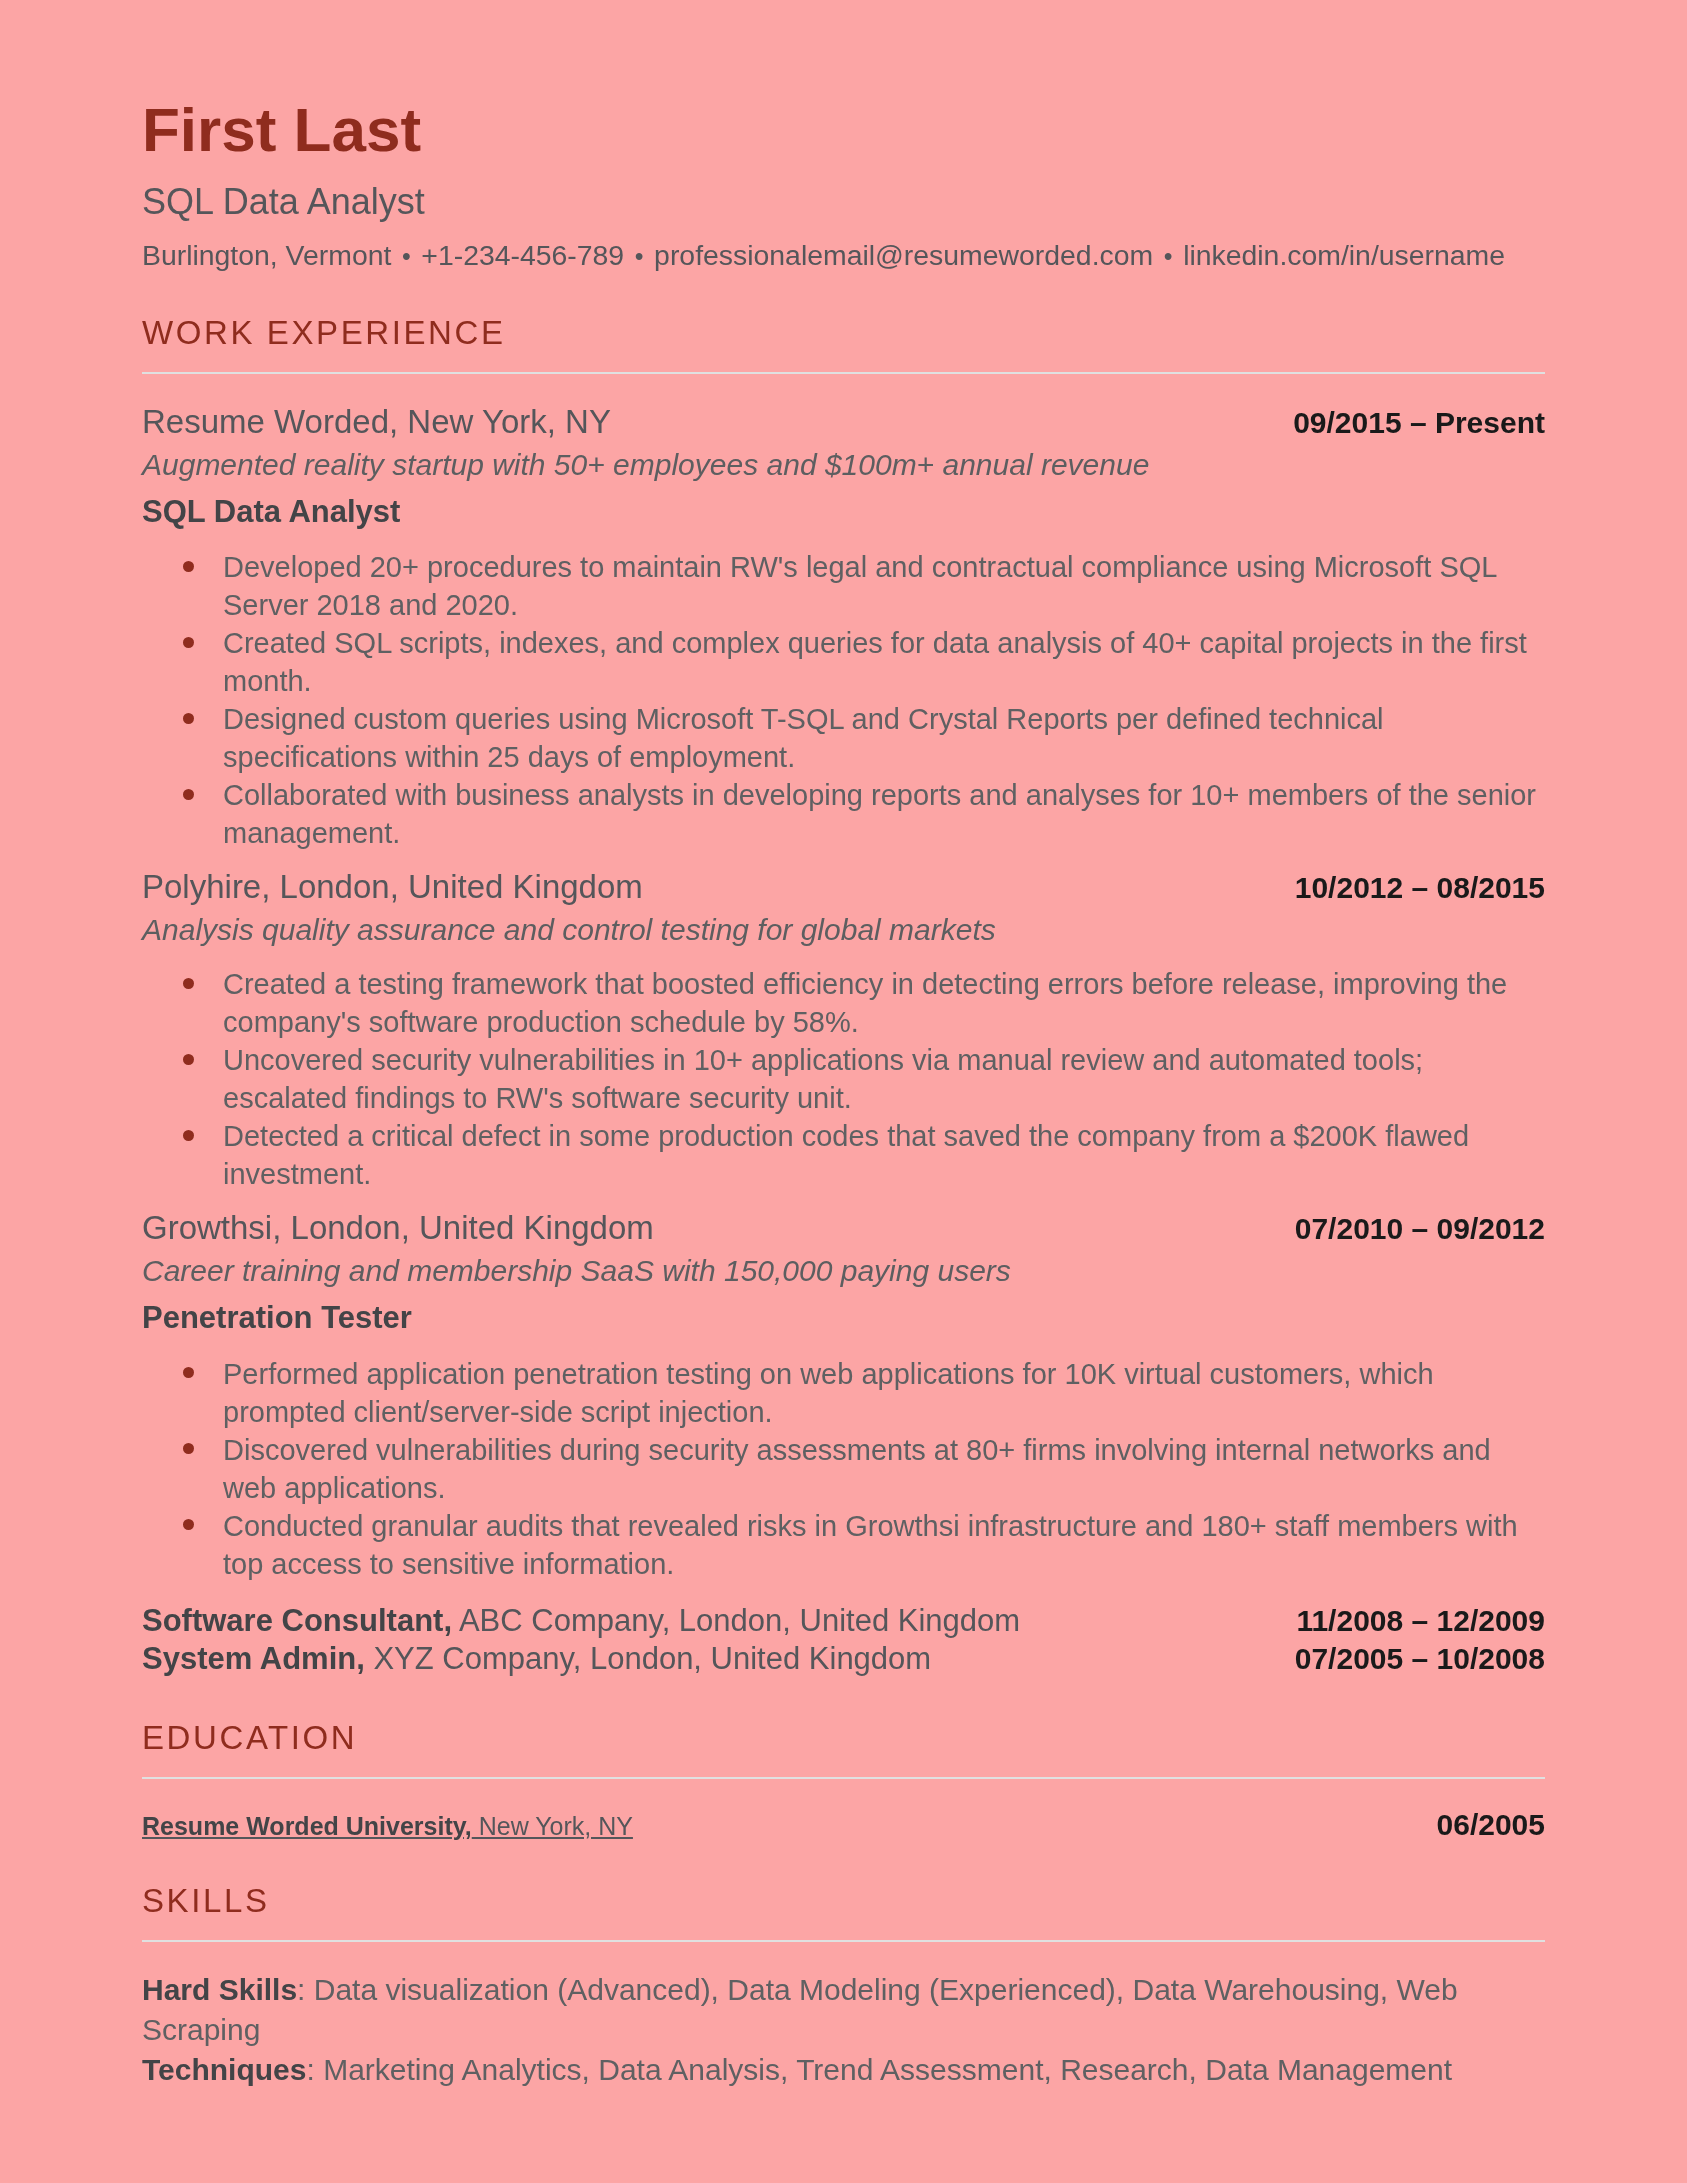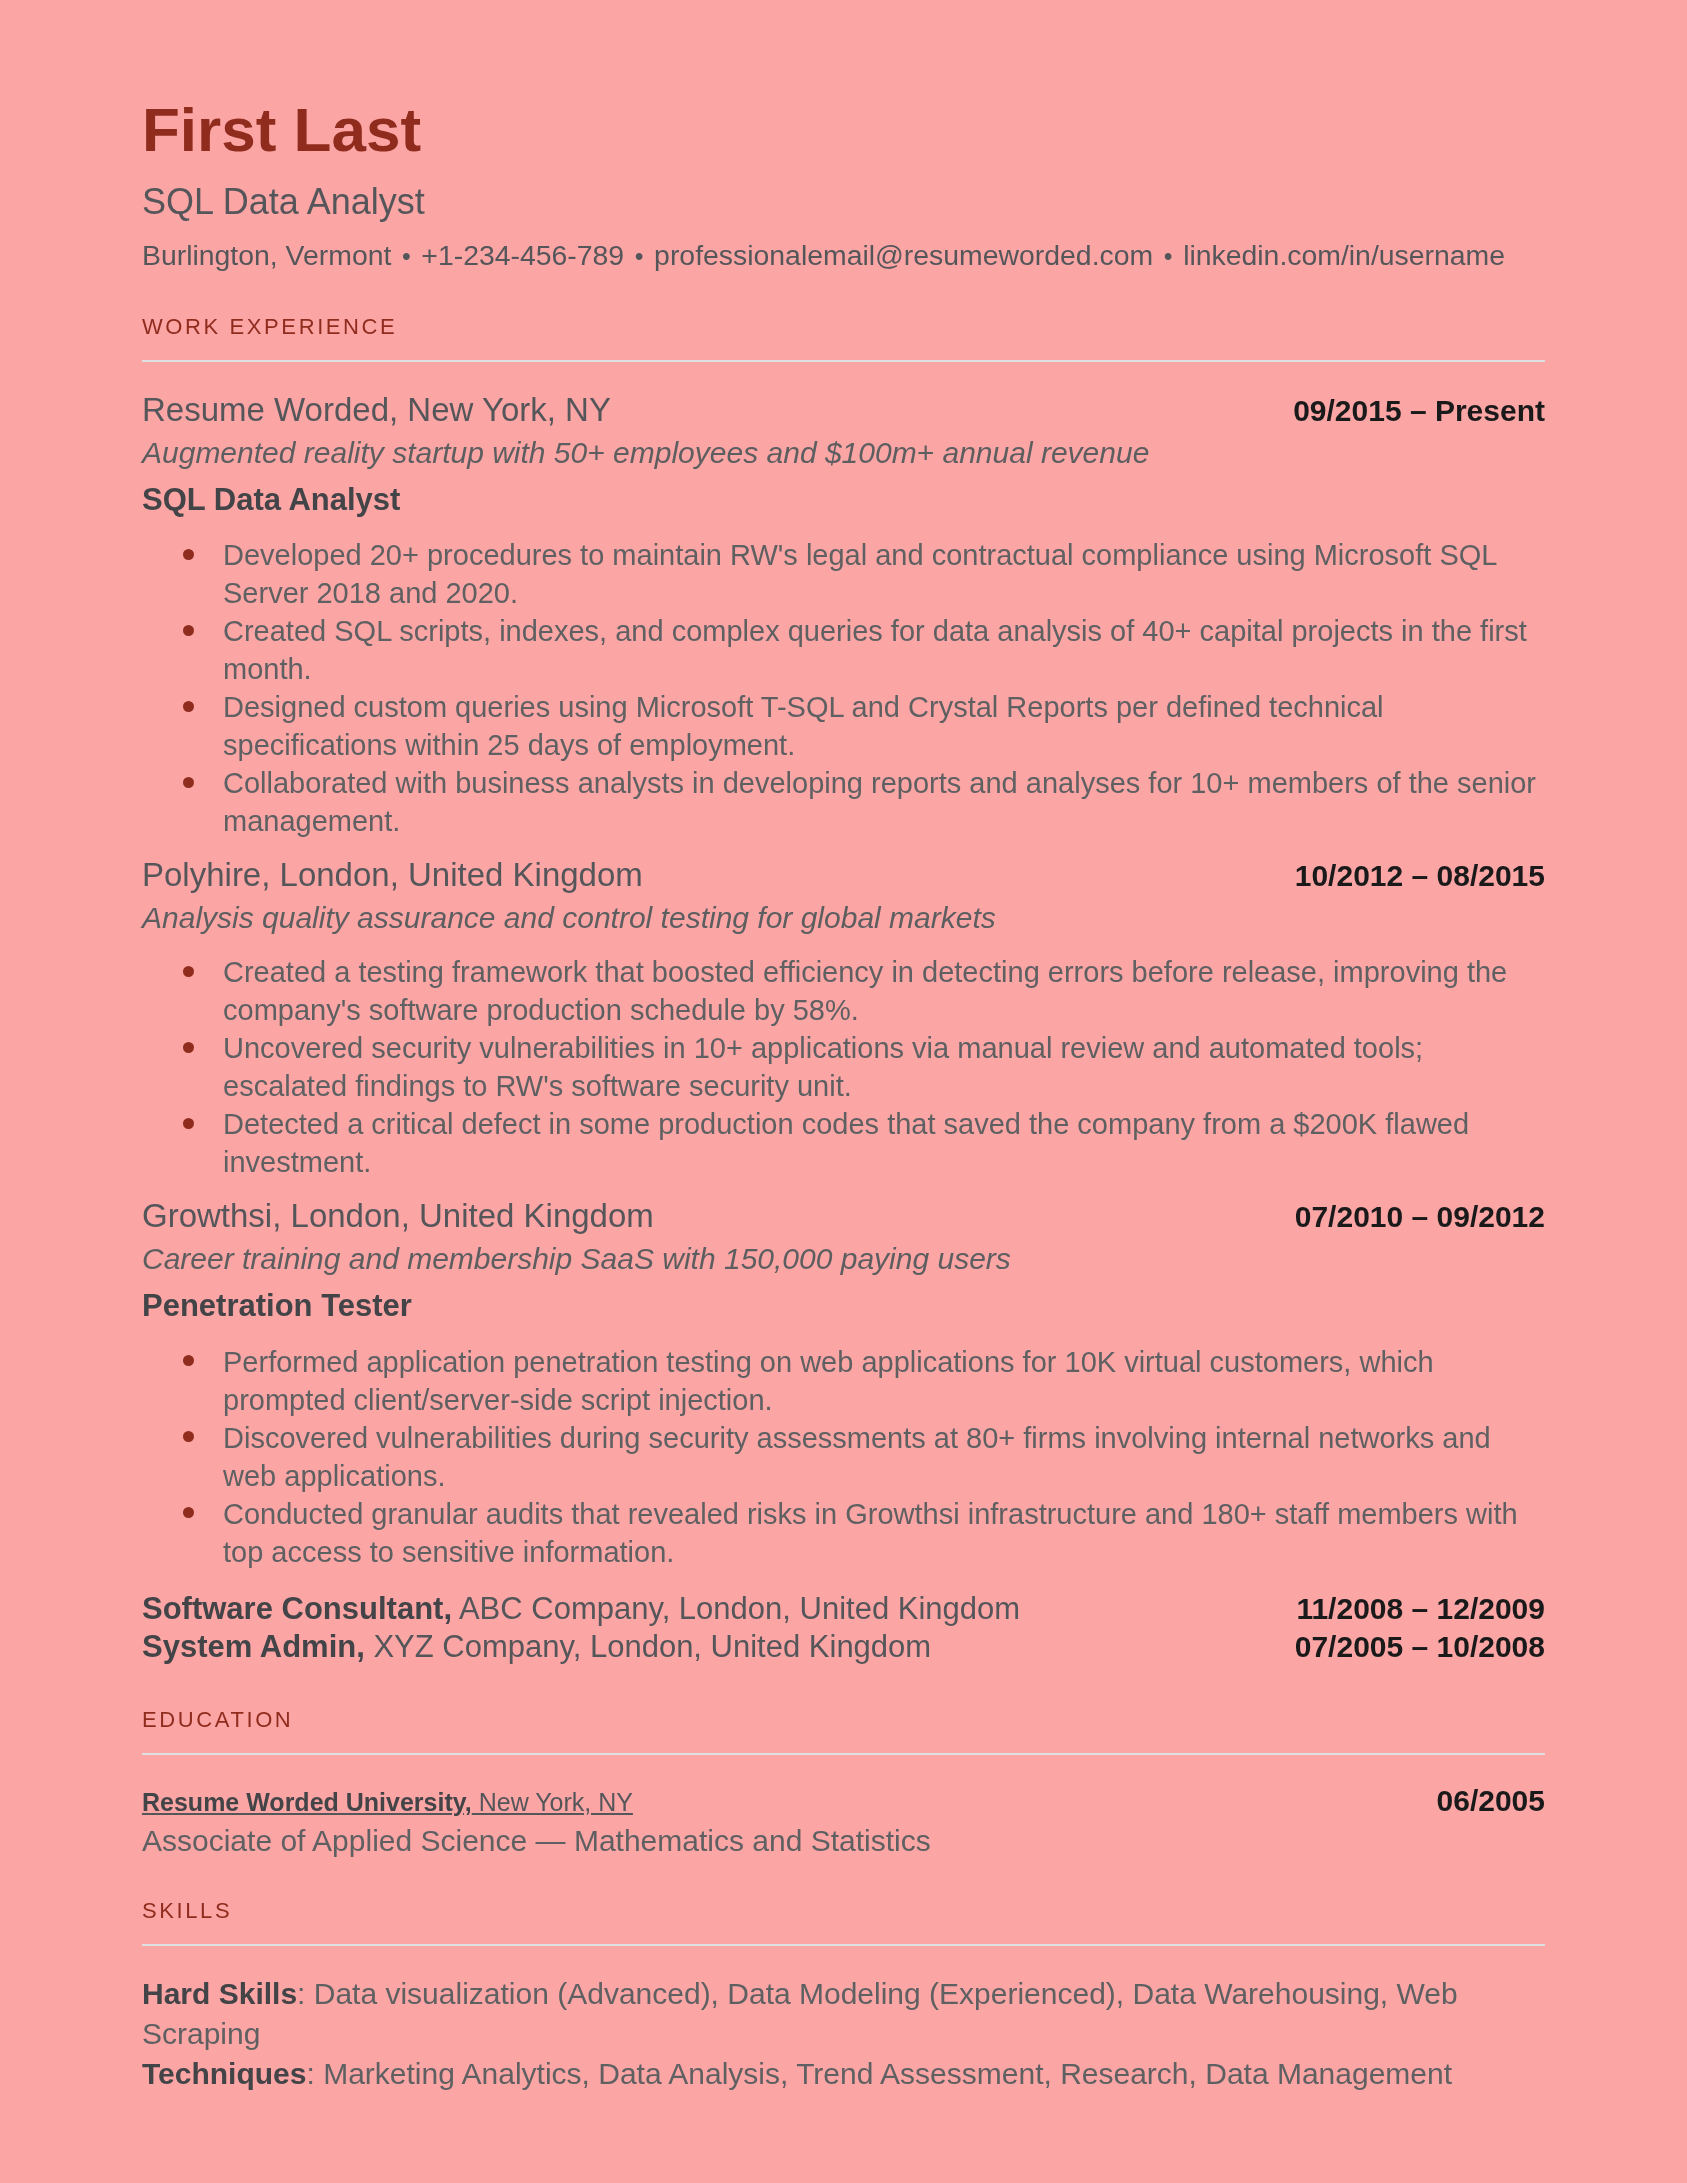--- a/index.html
+++ b/index.html
@@ -18,21 +18,21 @@
     background:#fca5a5;
     font-family:"Liberation Sans","DejaVu Sans",sans-serif;
     overflow:hidden;
   }
   
   .name{margin:0;font-size:62px;line-height:1.02;font-weight:700;color:var(--accent);}
   .headline{margin-top:20px;font-size:36px;color:var(--gray);}
   .contact{margin-top:16px;font-size:28.4px;color:var(--gray);}
   .contact .sep{padding:0 10.6px;font-size:25px;}
   
-  .section-heading{margin:0;font-size:22px;font-weight:400;letter-spacing:2.6px;color:var(--accent);}
+  .section-heading{margin:0;font-size:33px;font-weight:400;letter-spacing:2.6px;color:var(--accent);}
   .work-heading{margin-top:42px;}
   .rule{border:0;border-top:2px solid var(--rule);margin:20px 0 0 0;}
   
   .job{margin-top:29px;}
   .job + .job{margin-top:16px;}
   .job-header,.row-split{display:flex;justify-content:space-between;align-items:baseline;}
   .company{font-size:33px;color:var(--gray);}
   .dates{font-size:30px;font-weight:700;color:var(--black);white-space:nowrap;}
   .summary{margin-top:6.6px;font-size:30px;font-style:italic;color:#5d5e60;}
   .role{margin-top:12px;font-size:31px;font-weight:700;color:var(--bold-gray);}
@@ -129,21 +129,20 @@
   </section>
 
   <section>
     <h2 class="section-heading edu-heading">EDUCATION</h2>
     <hr class="rule">
     <div class="edu-entry">
       <div class="row-split">
         <span class="edu-left"><span class="school-bold">Resume Worded University,</span><span> New York, NY</span></span>
         <span class="dates">06/2005</span>
       </div>
-      <div class="degree">Associate of Applied Science — Mathematics and Statistics</div>
     </div>
   </section>
 
   <section>
     <h2 class="section-heading skills-heading">SKILLS</h2>
     <hr class="rule">
     <div class="skills-lines">
       <div class="skills-line"><span class="skills-label">Hard Skills</span><span>: Data visualization (Advanced), Data Modeling (Experienced), Data Warehousing, Web Scraping</span></div>
       <div class="skills-line"><span class="skills-label">Techniques</span><span>: Marketing Analytics, Data Analysis, Trend Assessment, Research, Data Management</span></div>
     </div>

